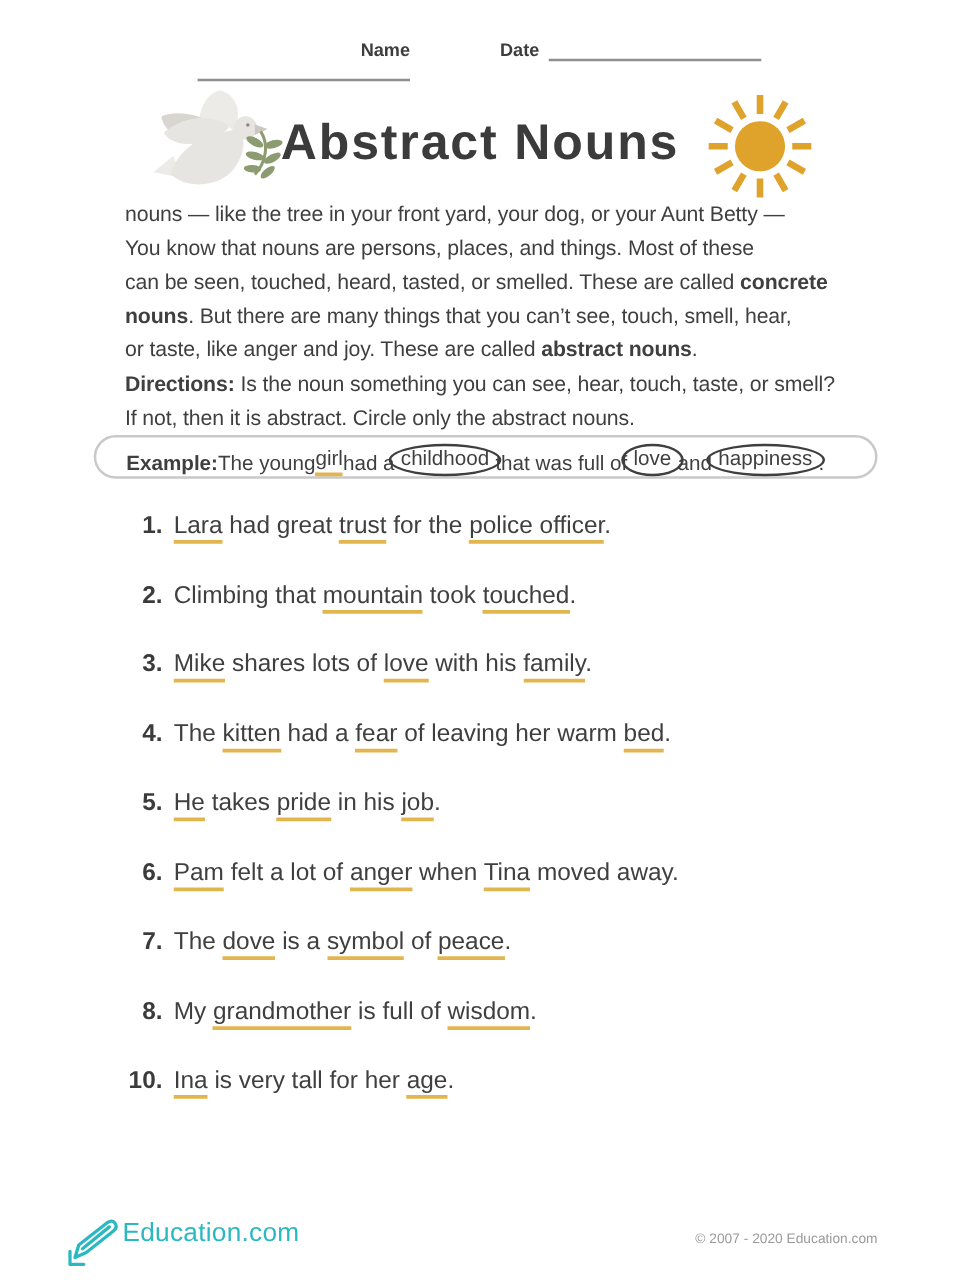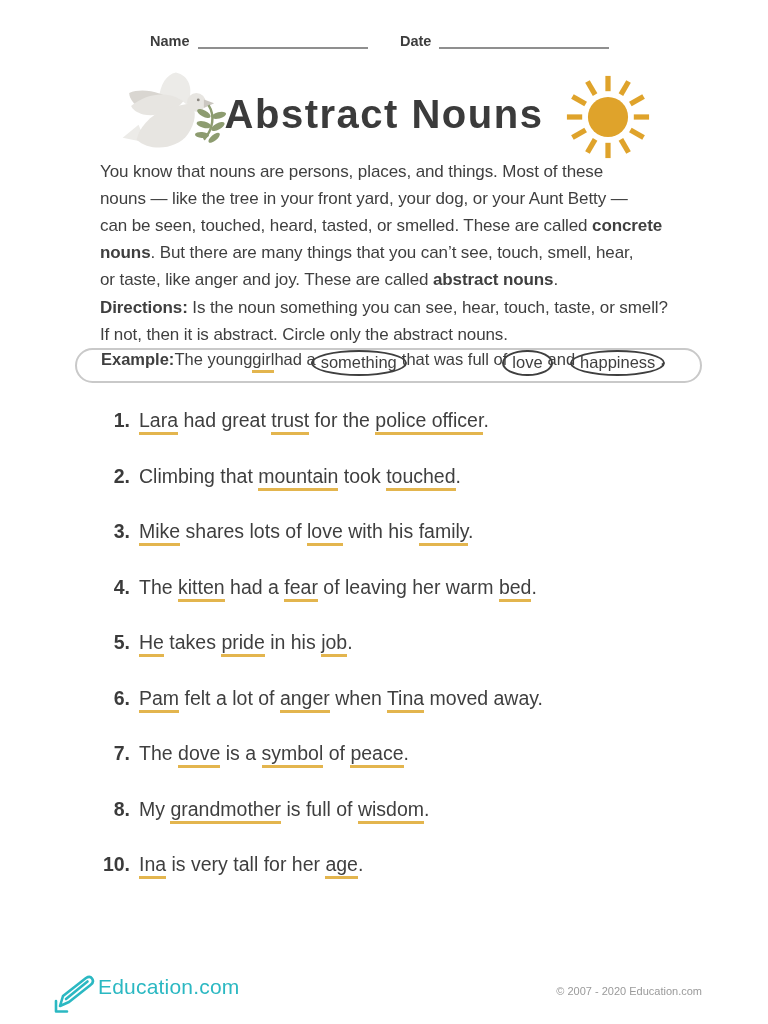--- a/index.html
+++ b/index.html
@@ -6,42 +6,42 @@
   .page{
     position:relative;
     width:768px;height:1024px;
     background:#ffffff;
     font-family:"Liberation Sans","DejaVu Sans",sans-serif;
     color:#3f3f3f;
     overflow:hidden;
   }
   
   .hdr-field{position:absolute;top:33px;font-size:14.5px;font-weight:700;color:#3d3d3d;display:flex;align-items:flex-end;}
-  .hdr-name{left:150px;}
+  .hdr-name{left:150px;flex-direction:column;}
   .hdr-date{left:400px;}
   .hdr-line{display:inline-block;width:170px;border-bottom:2px solid #8f8f8f;margin-left:8px;height:14px;}
   
   .title-row{position:absolute;top:66px;left:0;right:0;height:95px;}
   .dove{position:absolute;left:118px;top:0;width:112px;height:95px;}
   .sun{position:absolute;left:563px;top:8px;width:90px;height:86px;}
   .page-title{
     position:absolute;left:0;right:0;top:26px;
     text-align:center;font-size:40px;font-weight:800;letter-spacing:1.5px;color:#3b3b3b;
   }
   
   .intro{position:absolute;top:158px;left:100px;width:620px;font-size:17px;letter-spacing:-0.1px;color:#3f3f3f;}
   .intro-line{white-space:nowrap;line-height:27px;}
   
   .directions{position:absolute;top:294px;left:100px;width:640px;font-size:17px;letter-spacing:-0.1px;color:#3f3f3f;}
   .dir-line{white-space:nowrap;line-height:27px;}
   
   .example-box{
     position:absolute;top:348px;left:75px;width:627px;height:35px;
     border:2px solid #c9c9c9;border-radius:20px;
-    display:flex;align-items:flex-start;padding-left:24px;box-sizing:border-box;
+    display:flex;align-items:flex-end;padding-left:24px;box-sizing:border-box;
     font-size:16.5px;white-space:nowrap;color:#3f3f3f;
   }
   
   .seg-plain{}
   .seg-bold{font-weight:700;}
   .seg-underline{border-bottom:3px solid #e3b54e;padding-bottom:1px;}
   .seg-circle{
     display:inline-block;border:2.5px solid #3f3f3f;border-radius:50%;
     padding:1px 8px 2px;margin:0 -5px;line-height:1.15;
   }
@@ -107,38 +107,38 @@
           <line x1="31.5" y1="21.6" x2="23.5" y2="7.8"></line>
           <line x1="45" y1="18" x2="45" y2="2"></line>
           <line x1="58.5" y1="21.6" x2="66.5" y2="7.8"></line>
           <line x1="68.4" y1="31.5" x2="82.2" y2="23.5"></line>
         </g>
       </svg>
     </span>
   </div>
 
   <div class="intro">
+      <div class="intro-line"><span class="seg-plain">nouns — like the tree in your front yard, your dog, or your Aunt Betty —</span></div>
       <div class="intro-line"><span class="seg-plain">You know that nouns are persons, places, and things. Most of these</span></div>
-      <div class="intro-line"><span class="seg-plain">nouns — like the tree in your front yard, your dog, or your Aunt Betty —</span></div>
       <div class="intro-line"><span class="seg-plain">can be seen, touched, heard, tasted, or smelled. These are called </span><span class="seg-bold">concrete</span></div>
       <div class="intro-line"><span class="seg-bold">nouns</span><span class="seg-plain">. But there are many things that you can’t see, touch, smell, hear,</span></div>
       <div class="intro-line"><span class="seg-plain">or taste, like anger and joy. These are called </span><span class="seg-bold">abstract nouns</span><span class="seg-plain">.</span></div>
     </div>
 
   <div class="directions">
       <div class="dir-line"><span class="seg-bold">Directions:</span><span class="seg-plain"> Is the noun something you can see, hear, touch, taste, or smell?</span></div>
       <div class="dir-line"><span class="seg-plain">If not, then it is abstract. Circle only the abstract nouns.</span></div>
     </div>
 
   <div class="example-box">
       <span class="seg-bold">Example:</span>
       <span class="seg-plain"> The young </span>
       <span class="seg-underline">girl</span>
       <span class="seg-plain"> had a</span>
-      <span class="seg-circle">something</span>
+      <span class="seg-circle">childhood</span>
       <span class="seg-plain">that was full of</span>
       <span class="seg-circle">love</span>
       <span class="seg-plain">and</span>
       <span class="seg-circle">happiness</span>
       <span class="seg-plain">.</span>
     </div>
 
   <div class="sentence-list">
       <div class="sentence-row"><span class="num">1.</span><span class="seg-underline">Lara</span><span class="seg-plain"> had great </span><span class="seg-underline">trust</span><span class="seg-plain"> for the </span><span class="seg-underline">police officer</span><span class="seg-plain">.</span></div>
       <div class="sentence-row"><span class="num">2.</span><span class="seg-plain">Climbing that </span><span class="seg-underline">mountain</span><span class="seg-plain"> took </span><span class="seg-underline">touched</span><span class="seg-plain">.</span></div>

